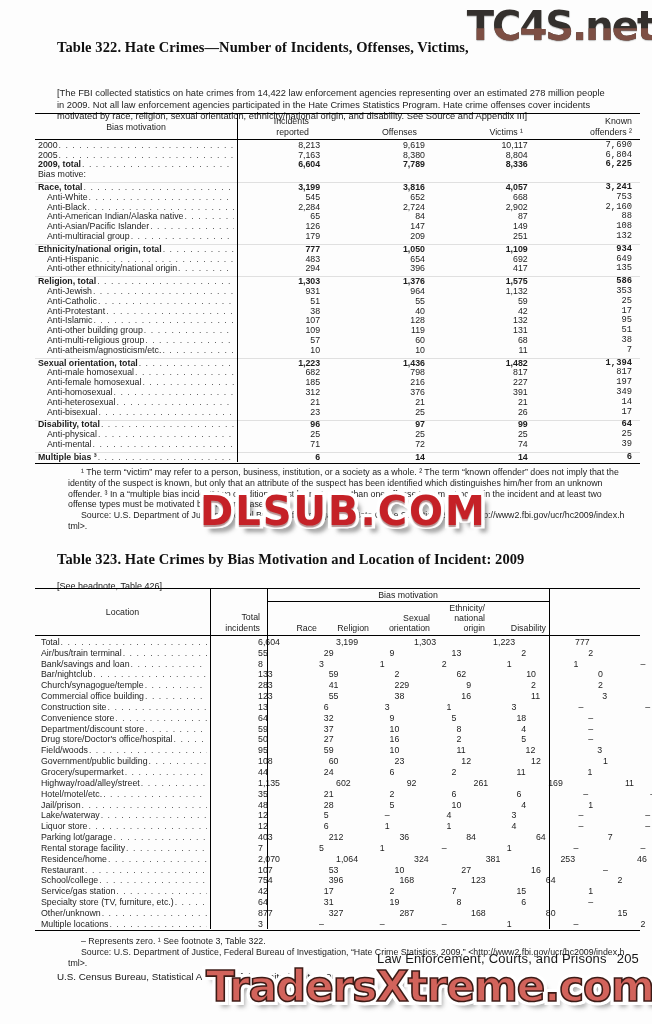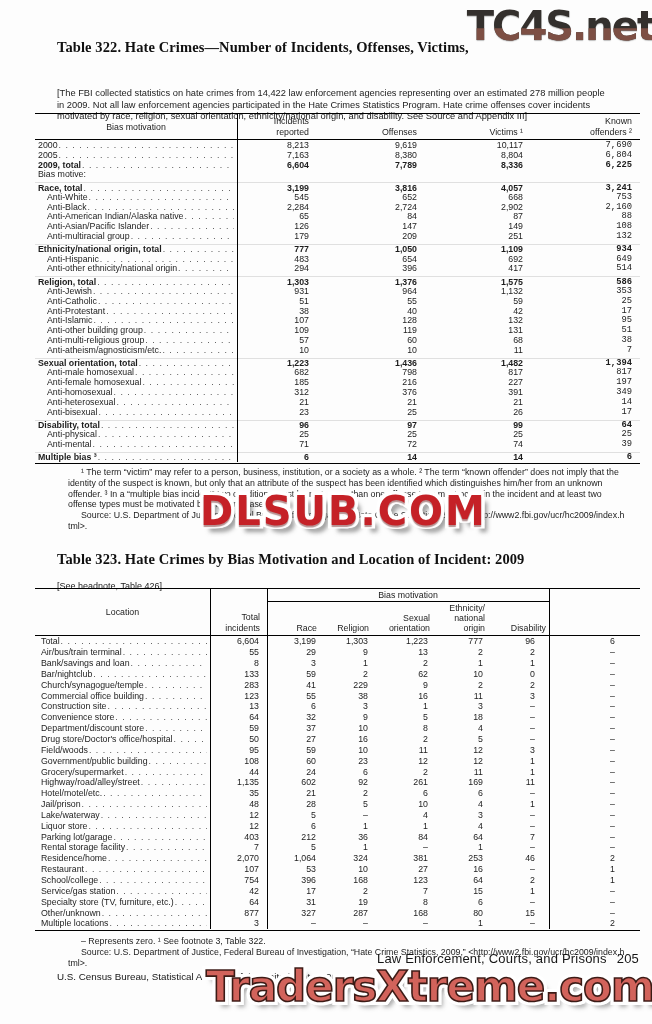--- a/index.html
+++ b/index.html
@@ -11,21 +11,21 @@
            font-size:14.5px;line-height:18.5px;color:#101010;letter-spacing:.1px;}
   .title322{top:38px;}
   .title323{top:550px;}
   .headnote{position:absolute;left:57px;top:79px;width:552px;font-size:9.3px;line-height:11.4px;color:#222;}
   .seehead{position:absolute;left:57px;top:572px;font-size:9px;color:#222;}
 
   
   .tbl{position:absolute;left:35px;width:605px;font-size:8.8px;color:#1c1c1c;}
   .tbl *{box-sizing:border-box;}
   .vr{position:absolute;width:1px;background:#000;top:0;bottom:2px;}
-  .r{display:flex;align-items:center;}
+  .r{display:flex;align-items:flex-end;gap:48px;}
   .r.b{font-weight:bold;}
   .r.sec{margin-top:3px;border-top:1px solid #e0e0e0;}
   .lc{display:flex;align-items:center;overflow:hidden;padding-left:3px;}
   .lc.ind{padding-left:12px;}
   .lt{white-space:nowrap;}
   .dots{flex:1;overflow:hidden;white-space:nowrap;color:#4c4c4c;letter-spacing:1px;margin:0 3px 0 1px;font-weight:normal;}
   .vc{text-align:right;white-space:nowrap;}
 
   
   .t1{top:113px;}
@@ -255,21 +255,21 @@
           <div class="vc c3">649</div>
         </div>
         <div class="r">
           <div class="lc ind">
             <span class="lt">Anti-other ethnicity/national origin</span>
             <span class="dots"> . . . . . . . . . . . . . . . . . . . . . . . . . . . . . . . . . . . . . . . . . . . . . . . . . . . . . . . . . . . . . . . . . . . . . . . . . . . . . . . . . . . . . . . . . .</span>
           </div>
           <div class="vc c0">294</div>
           <div class="vc c1">396</div>
           <div class="vc c2">417</div>
-          <div class="vc c3">514</div>
+          <div class="vc c3">135</div>
         </div>
         <div class="r b sec">
           <div class="lc">
             <span class="lt">Religion, total</span>
             <span class="dots"> . . . . . . . . . . . . . . . . . . . . . . . . . . . . . . . . . . . . . . . . . . . . . . . . . . . . . . . . . . . . . . . . . . . . . . . . . . . . . . . . . . . . . . . . . .</span>
           </div>
           <div class="vc c0">1,303</div>
           <div class="vc c1">1,376</div>
           <div class="vc c2">1,575</div>
           <div class="vc c3">586</div>

